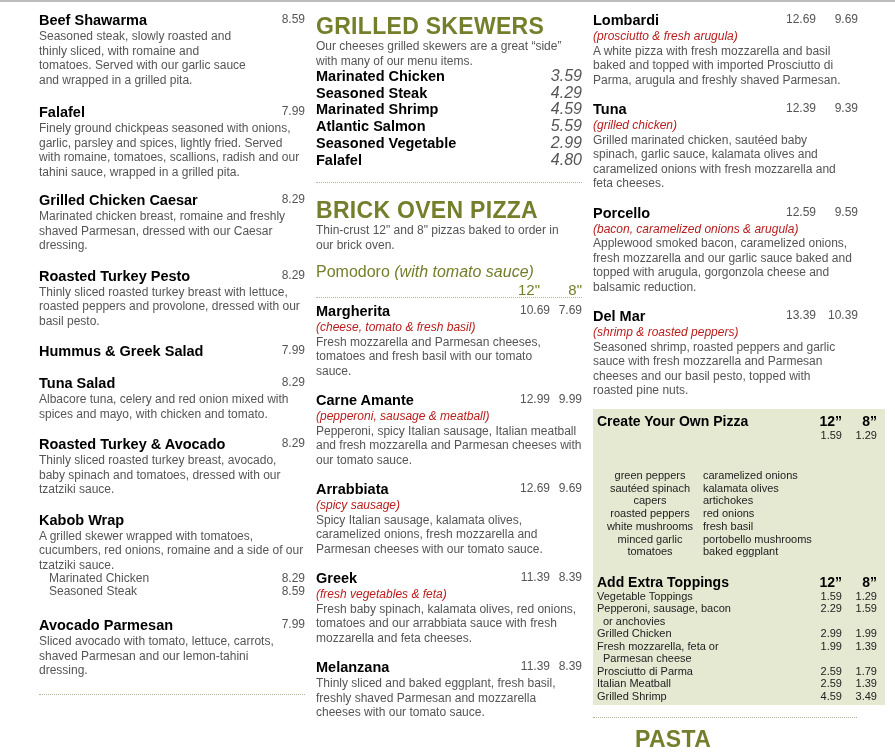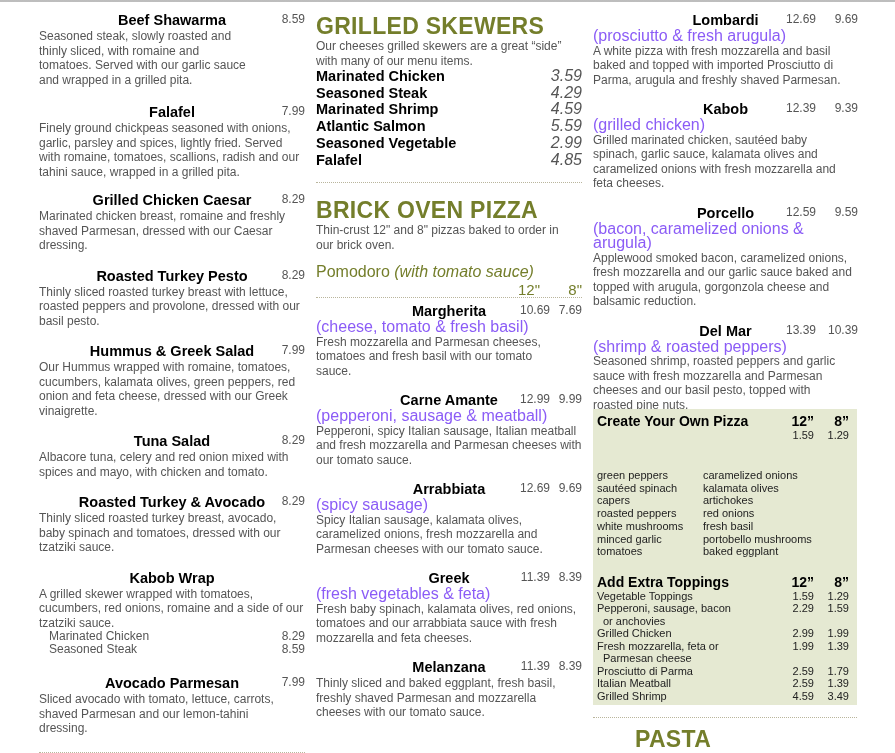--- a/index.html
+++ b/index.html
@@ -10,53 +10,53 @@
     color: #555555;
   }
   .topline { position: absolute; left: 0; top: 0; width: 895px; height: 2px;
     background: linear-gradient(to right, #888 0, #888 100%); opacity: .55; }
   .col { position: absolute; top: 0; }
   #col1 { left: 39px; width: 266px; }
   #col2 { left: 316px; width: 266px; }
   #col3 { left: 593px; width: 265px; }
 
   .item { position: relative; }
-  .item-name { font-weight: bold; color: #000; font-size: 14.5px; line-height: 17px; display: block; text-align: center; }
+  .item-name { font-weight: bold; color: #000; font-size: 14.5px; line-height: 17px; display: block; }
   .price { position: absolute; right: 0; top: 0; font-size: 12px; line-height: 15px; color: #555; }
   .desc { font-size: 12px; line-height: 14.5px; color: #555; }
-  .sub { font-size: 16px; line-height: 14.5px; color: #8b5cf6; }
+  .sub { font-style: italic; font-size: 12px; line-height: 14.5px; color: #b91c1c; }
   .sub-row { position: relative; font-size: 12px; line-height: 13px; padding-left: 10px; color: #555; }
   .sub-row .p { position: absolute; right: 0; top: 0; }
 
   .pp { position: absolute; top: 0; font-size: 12px; line-height: 15px; color: #555; }
   .pp.p12 { right: 32px; }
   .pp.p8 { right: 0; }
 
   .section-title { font-weight: bold; color: #747e2b; font-size: 23px; line-height: 26px; letter-spacing: .3px; }
   .dots { border-bottom: 1.5px dotted #b9b59c; height: 0; }
 
   .skewer-row { position: relative; font-weight: bold; color: #000; font-size: 14.5px; line-height: 16.7px; }
   .skewer-row .p { position: absolute; right: 0; top: 0; font-weight: normal; color: #555; font-size: 16px; font-style: italic; }
 
   .subsection { color: #747e2b; font-size: 16px; line-height: 19px; }
   .subsection i { font-style: italic; }
   .size-head { position: relative; height: 16px; font-size: 15px; color: #747e2b; }
   .size-head span { position: absolute; top: 0; }
 
-  .box { position: absolute; left: 593px; width: 264px; background: #e5e9d2; }
+  .box { position: absolute; left: 593px; width: 292px; background: #e5e9d2; }
   .box .hdr { position: relative; font-weight: bold; color: #000; font-size: 14px; line-height: 16px; }
   .box .hdr .c12 { position: absolute; right: 39px; top: 0; }
   .box .hdr .c8 { position: absolute; right: 4px; top: 0; }
   .box .small { font-size: 11px; line-height: 13px; color: #222; }
   .box .row { position: relative; font-size: 11px; line-height: 12.5px; color: #222; }
   .box .row .c12 { position: absolute; right: 39px; top: 0; }
   .box .row .c8 { position: absolute; right: 4px; top: 0; }
   .box .row .cont { padding-left: 6px; }
   .ing-grid { display: flex; font-size: 11px; line-height: 12.7px; color: #222; }
-  .ing-grid .a { width: 106px; }
+  .ing-grid .a { width: 106px; text-align: center; }
 </style>
 </head>
 <body>
 
 <div class="topline"></div>
 
 <div class="col" id="col1">
   <div class="item" style="margin-top:12px">
     <span class="item-name">Beef Shawarma</span>
     <span class="price">8.59</span>
@@ -73,21 +73,20 @@
     <div class="desc">Marinated chicken breast, romaine and freshly shaved Parmesan, dressed with our Caesar dressing.</div>
   </div>
   <div class="item" style="margin-top:15px">
     <span class="item-name">Roasted Turkey Pesto</span>
     <span class="price">8.29</span>
     <div class="desc">Thinly sliced roasted turkey breast with lettuce, roasted peppers and provolone, dressed with our basil pesto.</div>
   </div>
   <div class="item" style="margin-top:15px">
     <span class="item-name">Hummus &amp; Greek Salad</span>
     <span class="price">7.99</span>
-    <div class="desc">Our Hummus wrapped with romaine, tomatoes, cucumbers, kalamata olives, green peppers, red onion and feta cheese, dressed with our Greek vinaigrette.</div>
   </div>
   <div class="item" style="margin-top:15px">
     <span class="item-name">Tuna Salad</span>
     <span class="price">8.29</span>
     <div class="desc">Albacore tuna, celery and red onion mixed with spices and mayo, with chicken and tomato.</div>
   </div>
   <div class="item" style="margin-top:15px">
     <span class="item-name">Roasted Turkey &amp; Avocado</span>
     <span class="price">8.29</span>
     <div class="desc">Thinly sliced roasted turkey breast, avocado, baby spinach and tomatoes, dressed with our tzatziki sauce.</div>
@@ -113,21 +112,21 @@
 </div>
 
 <div class="col" id="col2">
   <div class="section-title" style="margin-top:13px">GRILLED SKEWERS</div>
   <div class="desc" style="width:258px">Our cheeses grilled skewers are a great “side” with many of our menu items.</div>
   <div class="skewer-row"><span>Marinated Chicken</span><span class="p">3.59</span></div>
   <div class="skewer-row"><span>Seasoned Steak</span><span class="p">4.29</span></div>
   <div class="skewer-row"><span>Marinated Shrimp</span><span class="p">4.59</span></div>
   <div class="skewer-row"><span>Atlantic Salmon</span><span class="p">5.59</span></div>
   <div class="skewer-row"><span>Seasoned Vegetable</span><span class="p">2.99</span></div>
-  <div class="skewer-row"><span>Falafel</span><span class="p">4.85</span></div>
+  <div class="skewer-row"><span>Falafel</span><span class="p">4.80</span></div>
   <div class="dots" style="margin-top:14px"></div>
 
   <div class="section-title" style="margin-top:14px">BRICK OVEN PIZZA</div>
   <div class="desc" style="width:262px">Thin-crust 12" and 8" pizzas baked to order in our brick oven.</div>
   <div class="subsection" style="margin-top:10px">
     <span>Pomodoro</span>
     <i>(with tomato sauce)</i>
   </div>
   <div class="size-head">
     <span style="right:42px">12"</span>
@@ -173,21 +172,21 @@
 
 <div class="col" id="col3">
   <div class="item" style="margin-top:12px">
     <span class="item-name">Lombardi</span>
     <span class="pp" style="right:42px">12.69</span>
     <span class="pp" style="right:0">9.69</span>
     <div class="sub">(prosciutto &amp; fresh arugula)</div>
     <div class="desc" style="width:262px">A white pizza with fresh mozzarella and basil baked and topped with imported Prosciutto di Parma, arugula and freshly shaved Parmesan.</div>
   </div>
   <div class="item" style="margin-top:14px">
-    <span class="item-name">Kabob</span>
+    <span class="item-name">Tuna</span>
     <span class="pp" style="right:42px">12.39</span>
     <span class="pp" style="right:0">9.39</span>
     <div class="sub">(grilled chicken)</div>
     <div class="desc" style="width:258px">Grilled marinated chicken, sautéed baby spinach, garlic sauce, kalamata olives and caramelized onions with fresh mozzarella and feta cheeses.</div>
   </div>
   <div class="item" style="margin-top:14px">
     <span class="item-name">Porcello</span>
     <span class="pp" style="right:42px">12.59</span>
     <span class="pp" style="right:0">9.59</span>
     <div class="sub">(bacon, caramelized onions &amp; arugula)</div>

